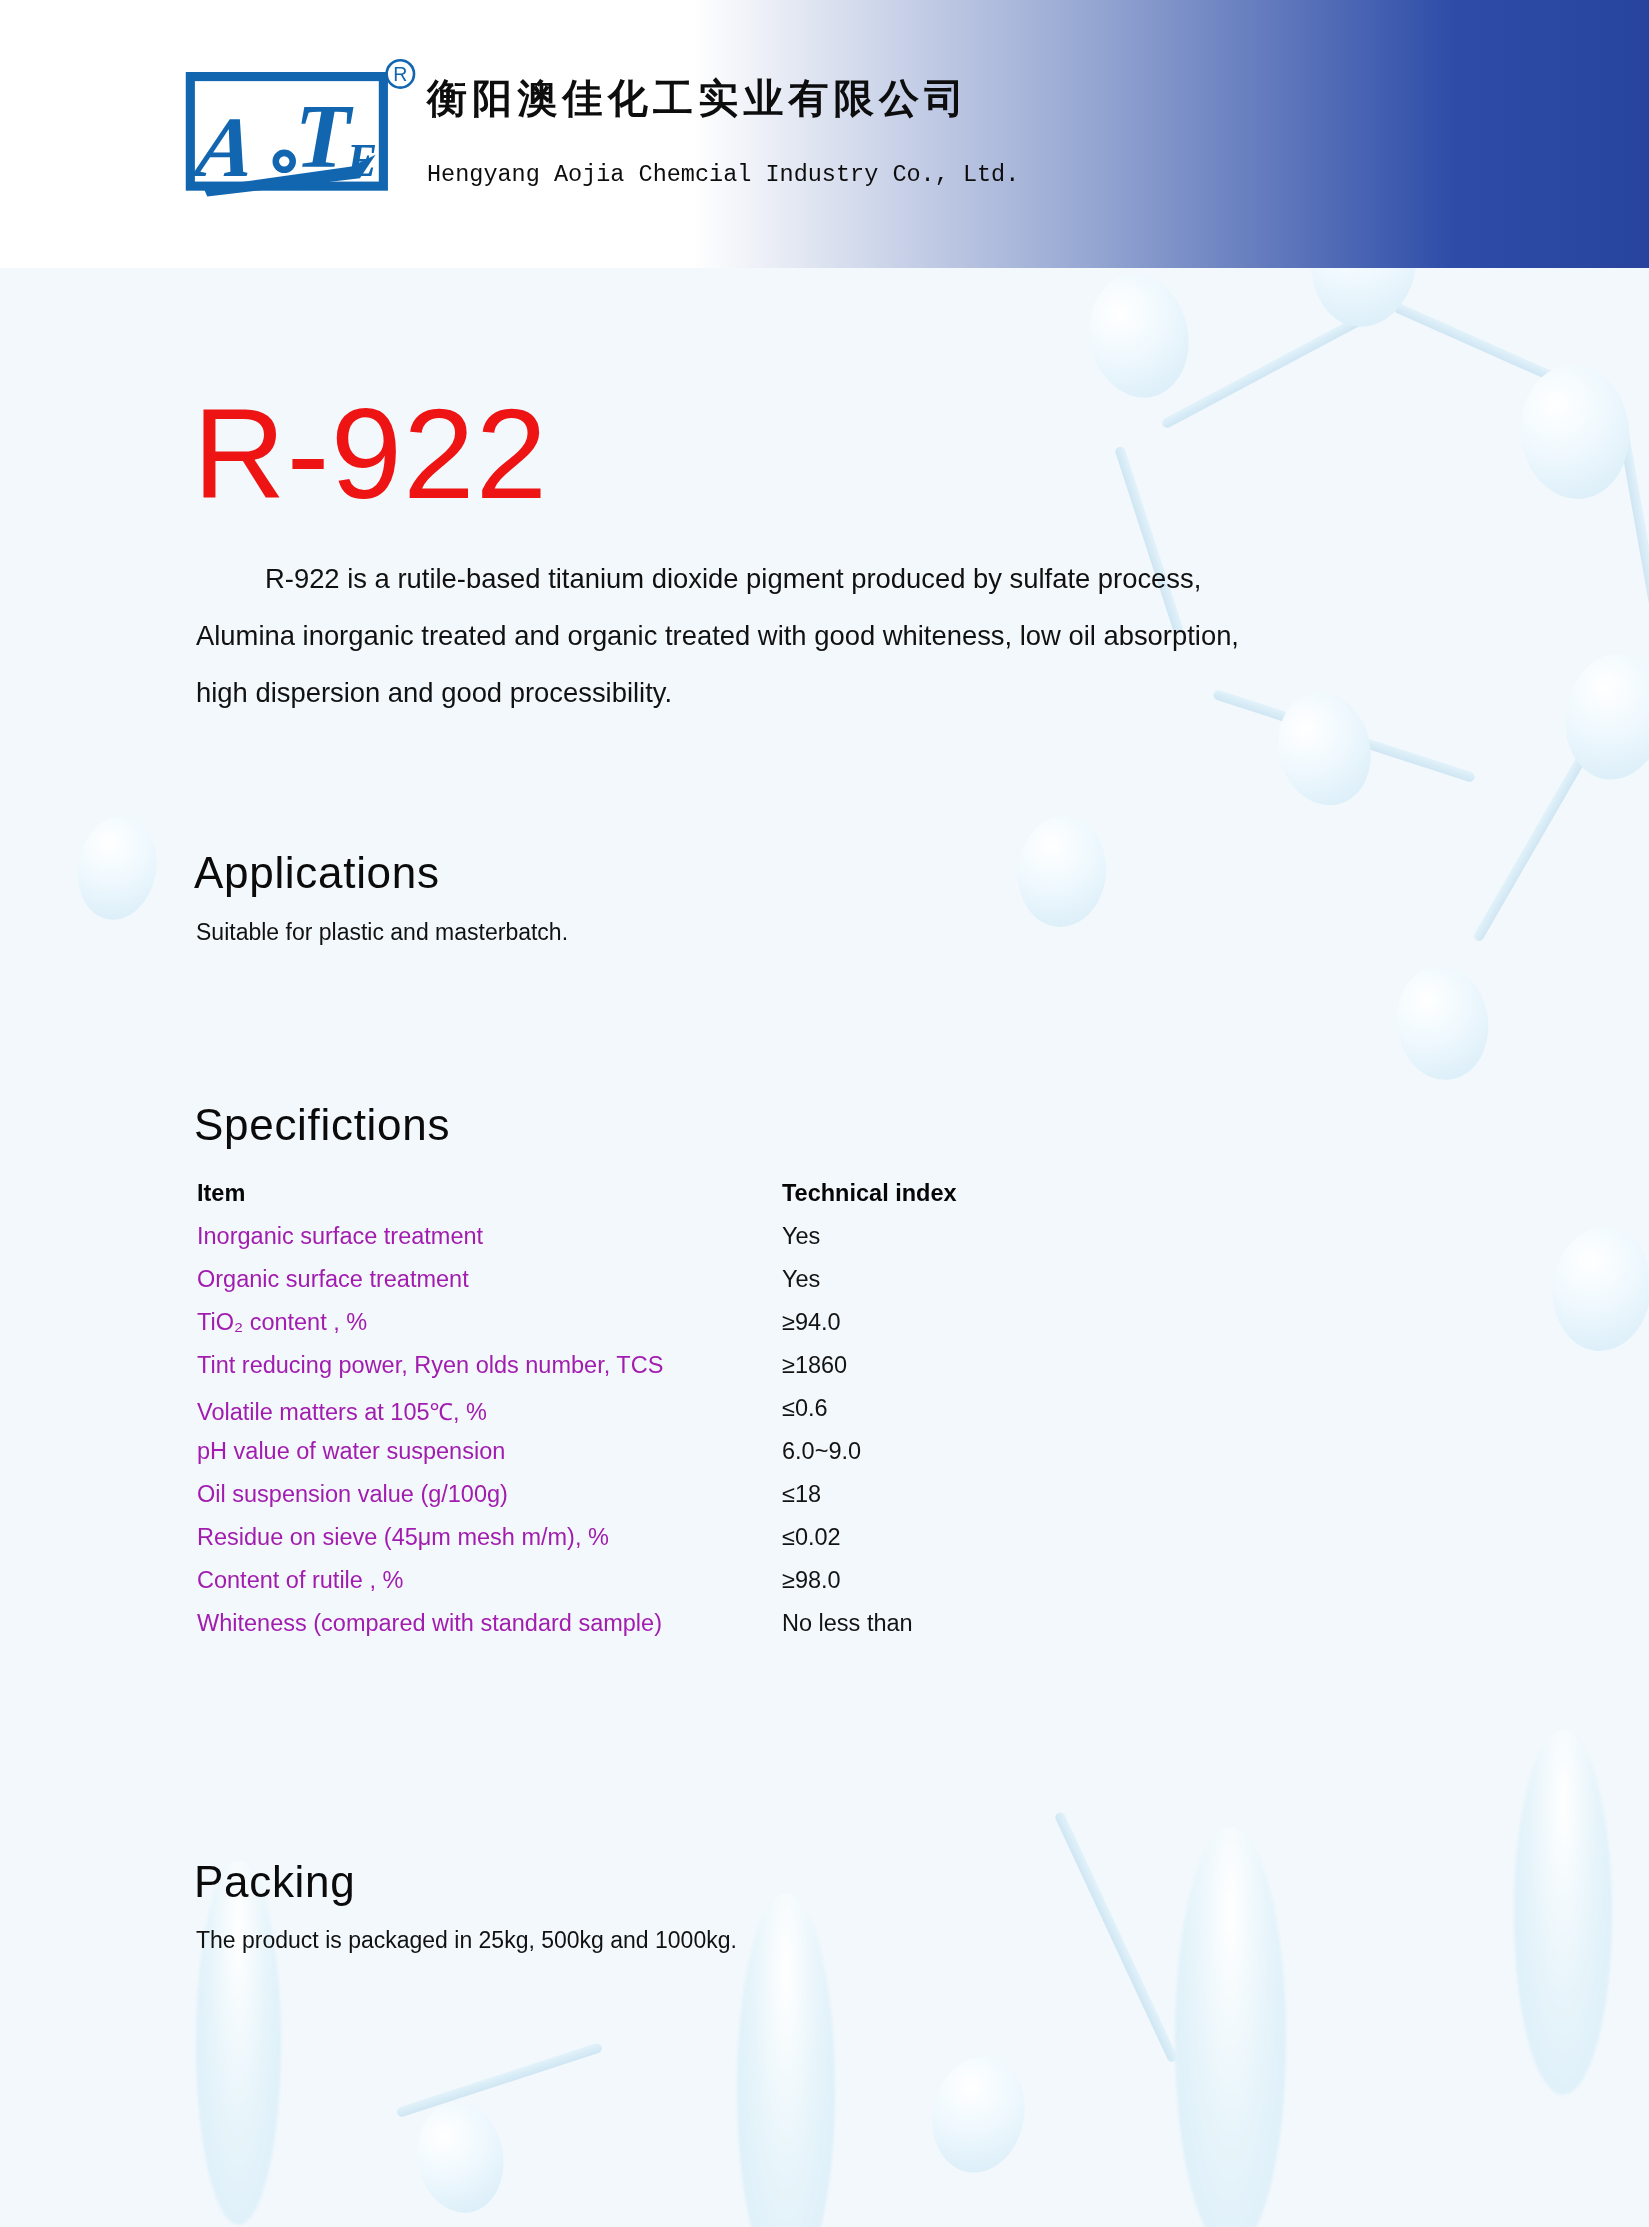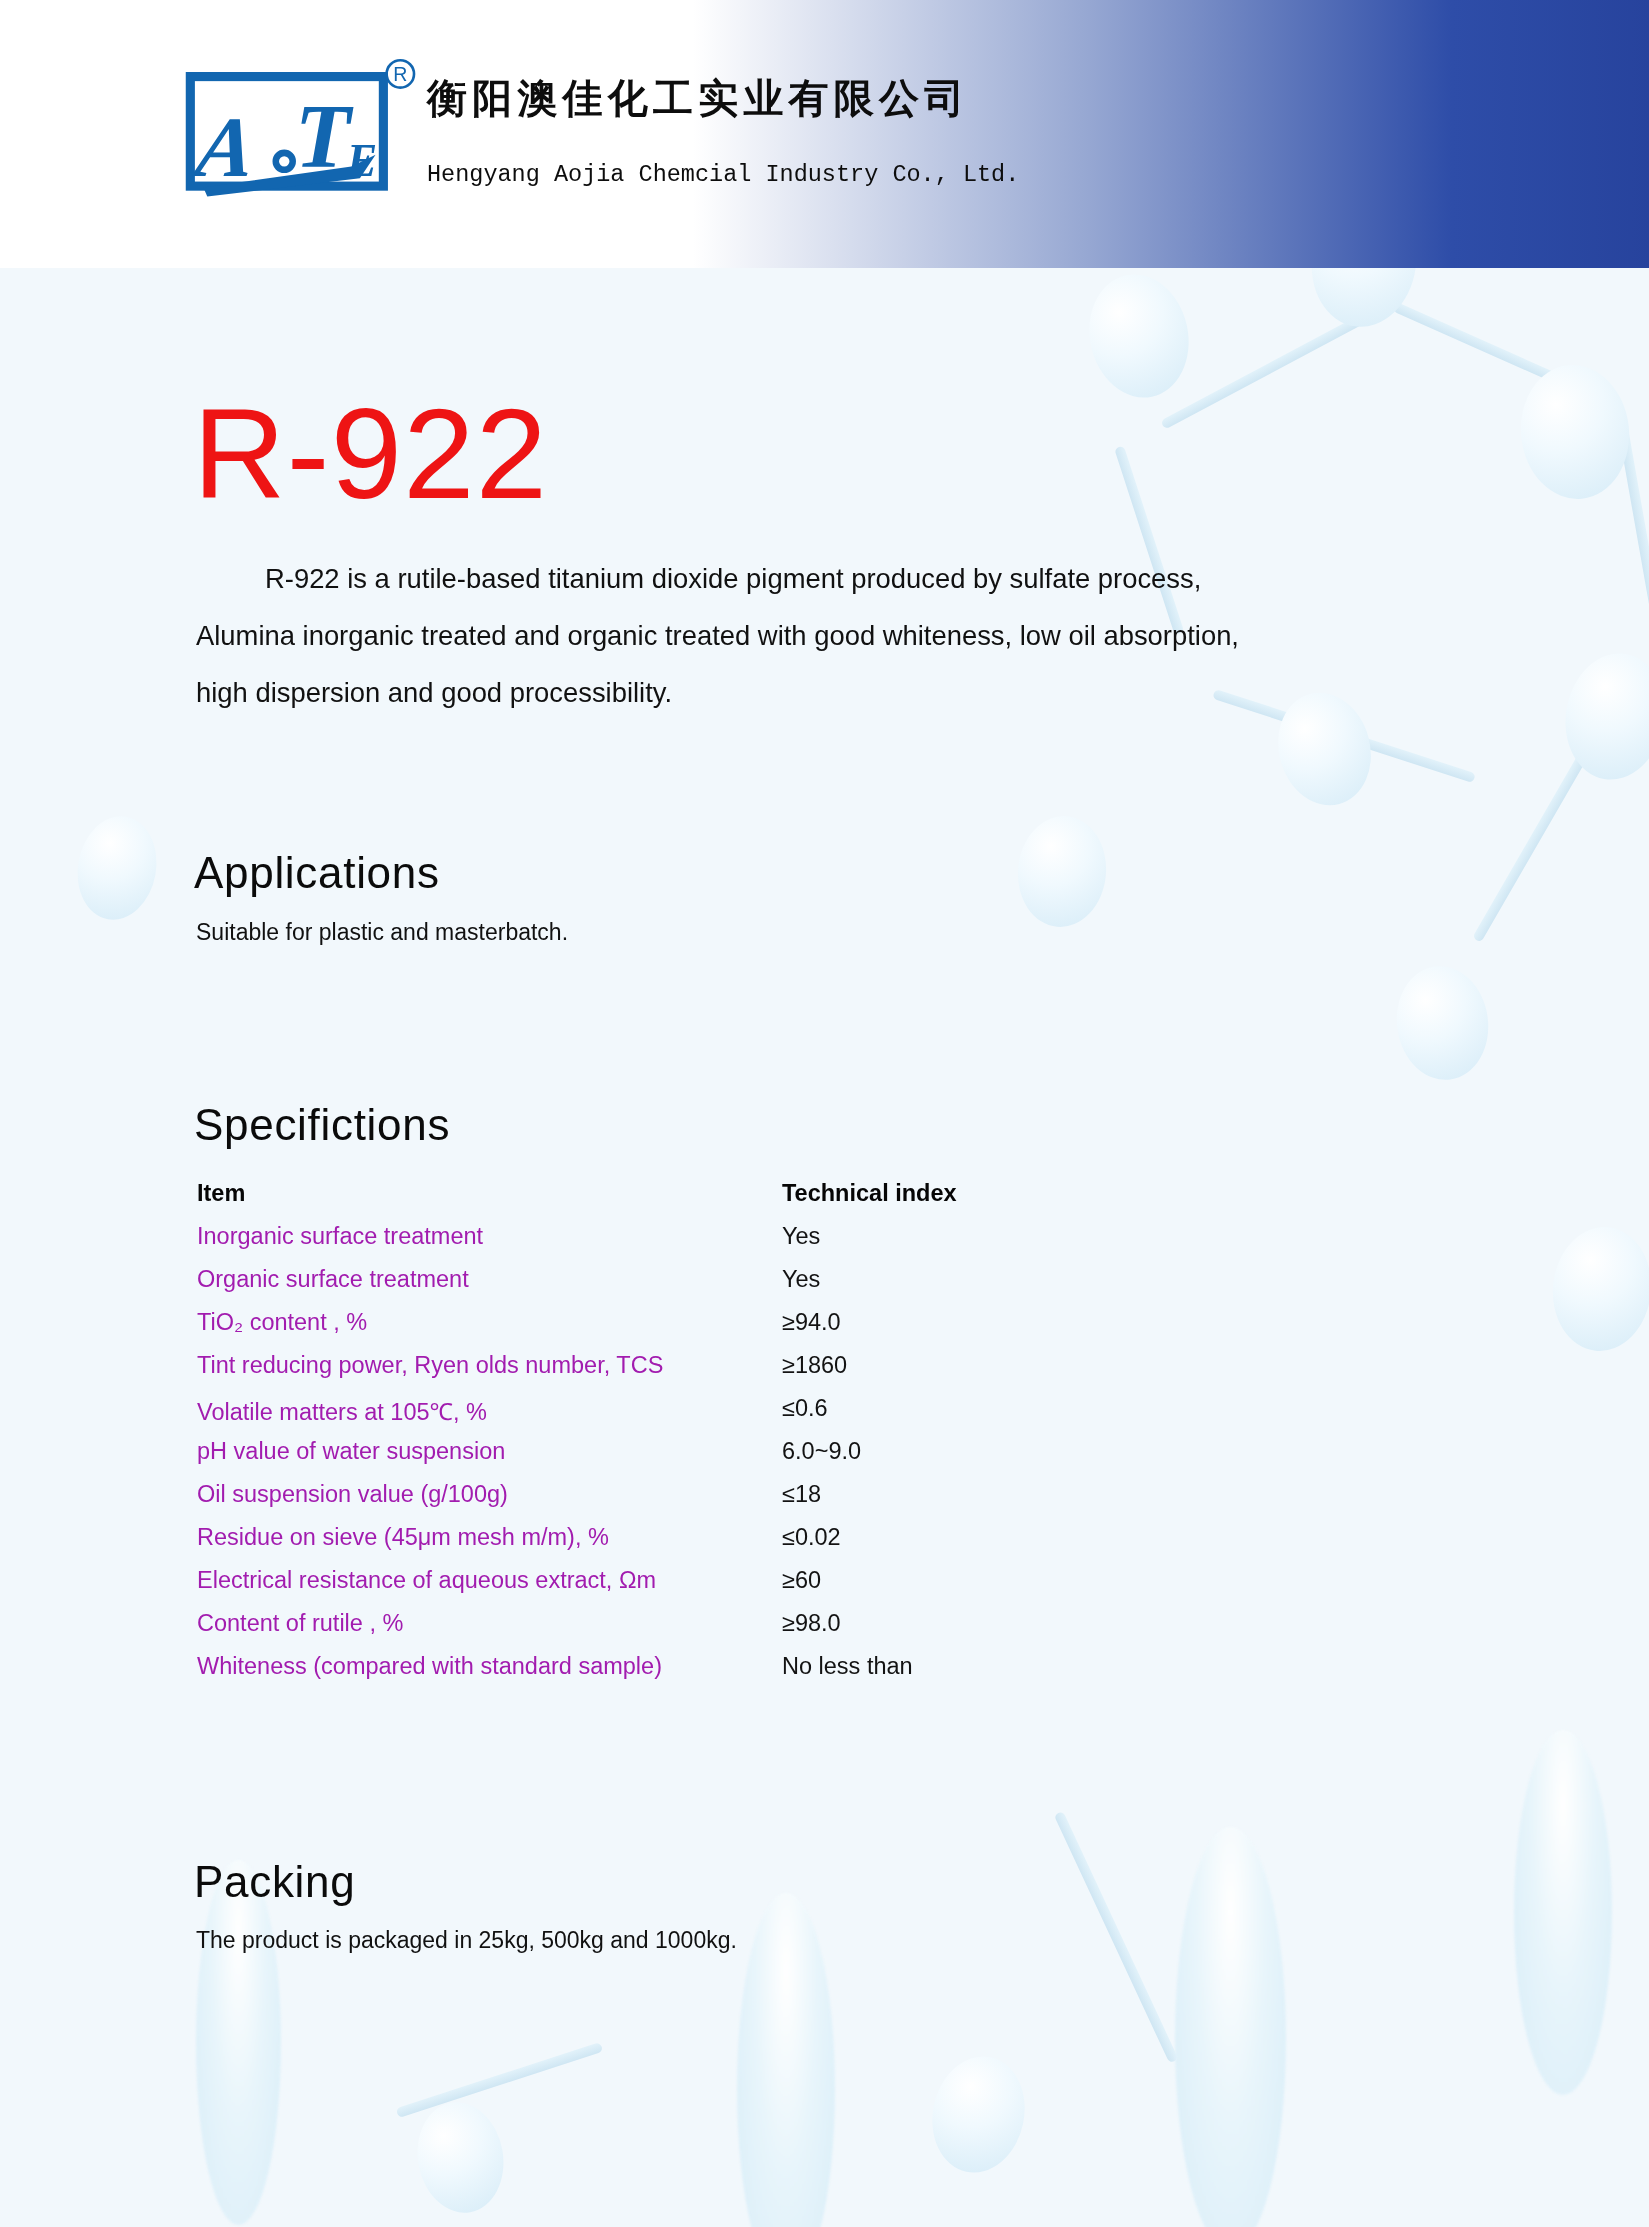--- a/index.html
+++ b/index.html
@@ -177,24 +177,20 @@
     <div class="spec-row">
       <span class="item">Oil suspension value (g/100g)</span>
       <span class="value">≤18</span>
     </div>
 
     <div class="spec-row">
       <span class="item">Residue on sieve (45μm mesh m/m),  %</span>
       <span class="value">≤0.02</span>
     </div>
 
-    <div class="spec-row">
-      <span class="item">Electrical resistance of aqueous extract,  Ωm</span>
-      <span class="value">≥60</span>
-    </div>
 
     <div class="spec-row">
       <span class="item">Content of rutile , %</span>
       <span class="value">≥98.0</span>
     </div>
 
     <div class="spec-row">
       <span class="item">Whiteness (compared with standard sample)</span>
       <span class="value">No less than</span>
     </div>

